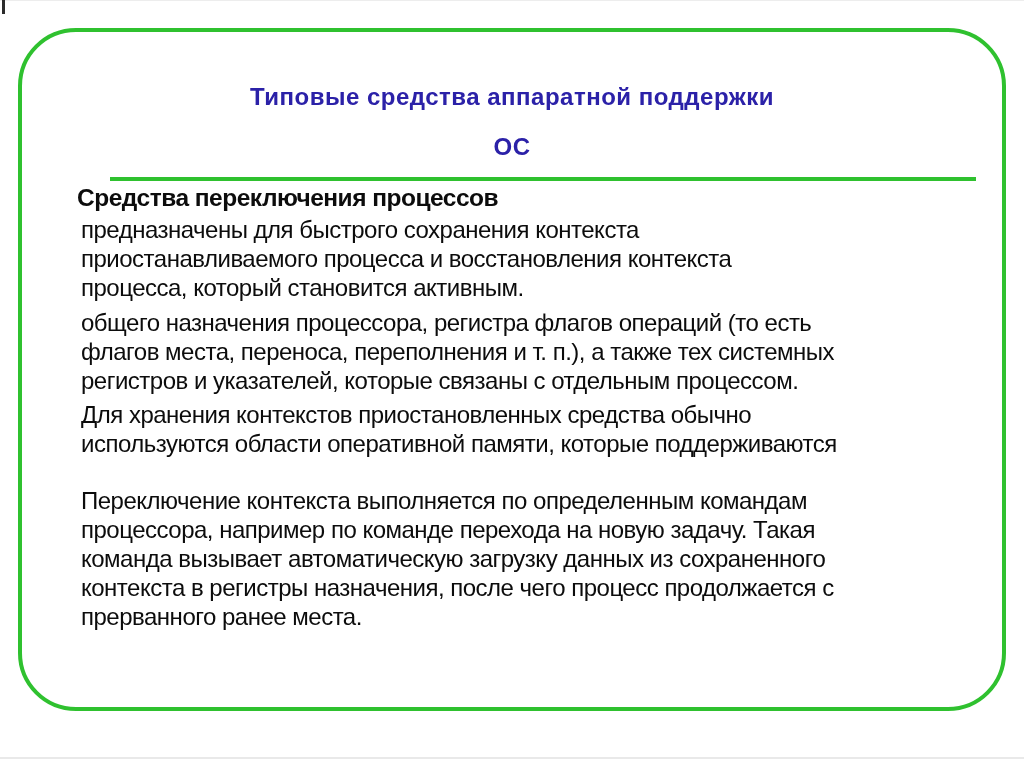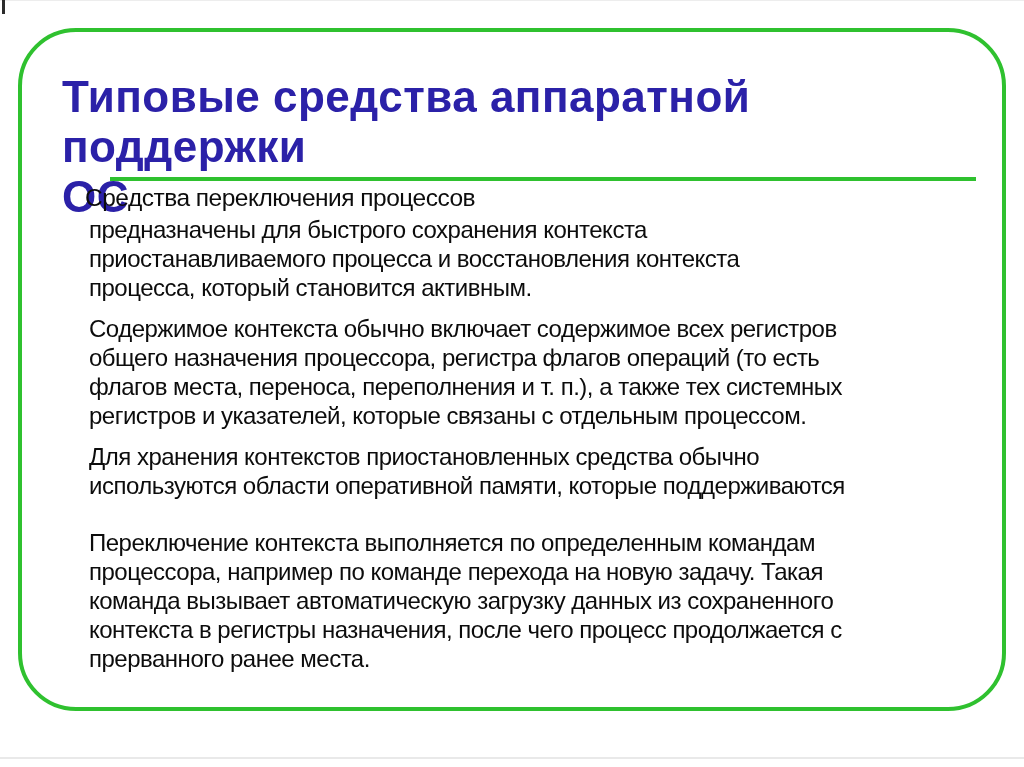--- a/index.html
+++ b/index.html
@@ -42,24 +42,24 @@
     width: 980px; height: 675px;
     border: 4px solid #2fc12f;
     border-radius: 58px;
     background: #ffffff;
     box-sizing: content-box;
   }
   .slide-title {
     position: absolute;
     left: 40px; right: 40px;
     top: 40px;
-    text-align: left;
+    text-align: center;
     color: #2b21a8;
     font-weight: bold;
-    font-size: 44px;
+    font-size: 24px;
     line-height: 50px;
     letter-spacing: 0.5px;
   }
   .title-line {
     display: block;
   }
   .title-underline {
     position: absolute;
     left: 88px; top: 145px;
     width: 866px; height: 4px;
@@ -67,28 +67,28 @@
   }
   .body-text {
     position: absolute;
     left: 55px; top: 150px;
     width: 935px;
     color: #0c0c0c;
     font-size: 24px;
     letter-spacing: -0.5px;
   }
   .section-heading {
-    font-weight: normal;
+    font-weight: bold;
     font-size: 24.5px;
     line-height: 31px;
-    margin: 0 0 1px 8px;
+    margin: 0 0 1px 0;
     white-space: nowrap;
   }
   .para {
-    margin: 12px;
+    margin: 4px;
   }
   .para .text-line {
     line-height: 29px;
     white-space: nowrap;
   }
   .para-1 { margin-top: 2px; }
   .para-2 { margin-top: 6px; }
   .para-3 { margin-top: 5px; }
   .para-4 { margin-top: 28px; }
 </style>
@@ -113,21 +113,20 @@
 
       <p class="section-heading">Средства переключения процессов</p>
 
       <div class="para para-1">
         <div class="text-line">предназначены для быстрого сохранения контекста</div>
         <div class="text-line">приостанавливаемого процесса и восстановления контекста</div>
         <div class="text-line">процесса, который становится активным.</div>
       </div>
 
       <div class="para para-2">
-        <div class="text-line">Содержимое контекста обычно включает содержимое всех регистров</div>
         <div class="text-line">общего назначения процессора, регистра флагов операций (то есть</div>
         <div class="text-line">флагов места, переноса, переполнения и т. п.), а также тех системных</div>
         <div class="text-line">регистров и указателей, которые связаны с отдельным процессом.</div>
       </div>
 
       <div class="para para-3">
         <div class="text-line">Для хранения контекстов приостановленных средства обычно</div>
         <div class="text-line">используются области оперативной памяти, которые поддерживаются</div>
       </div>
 

